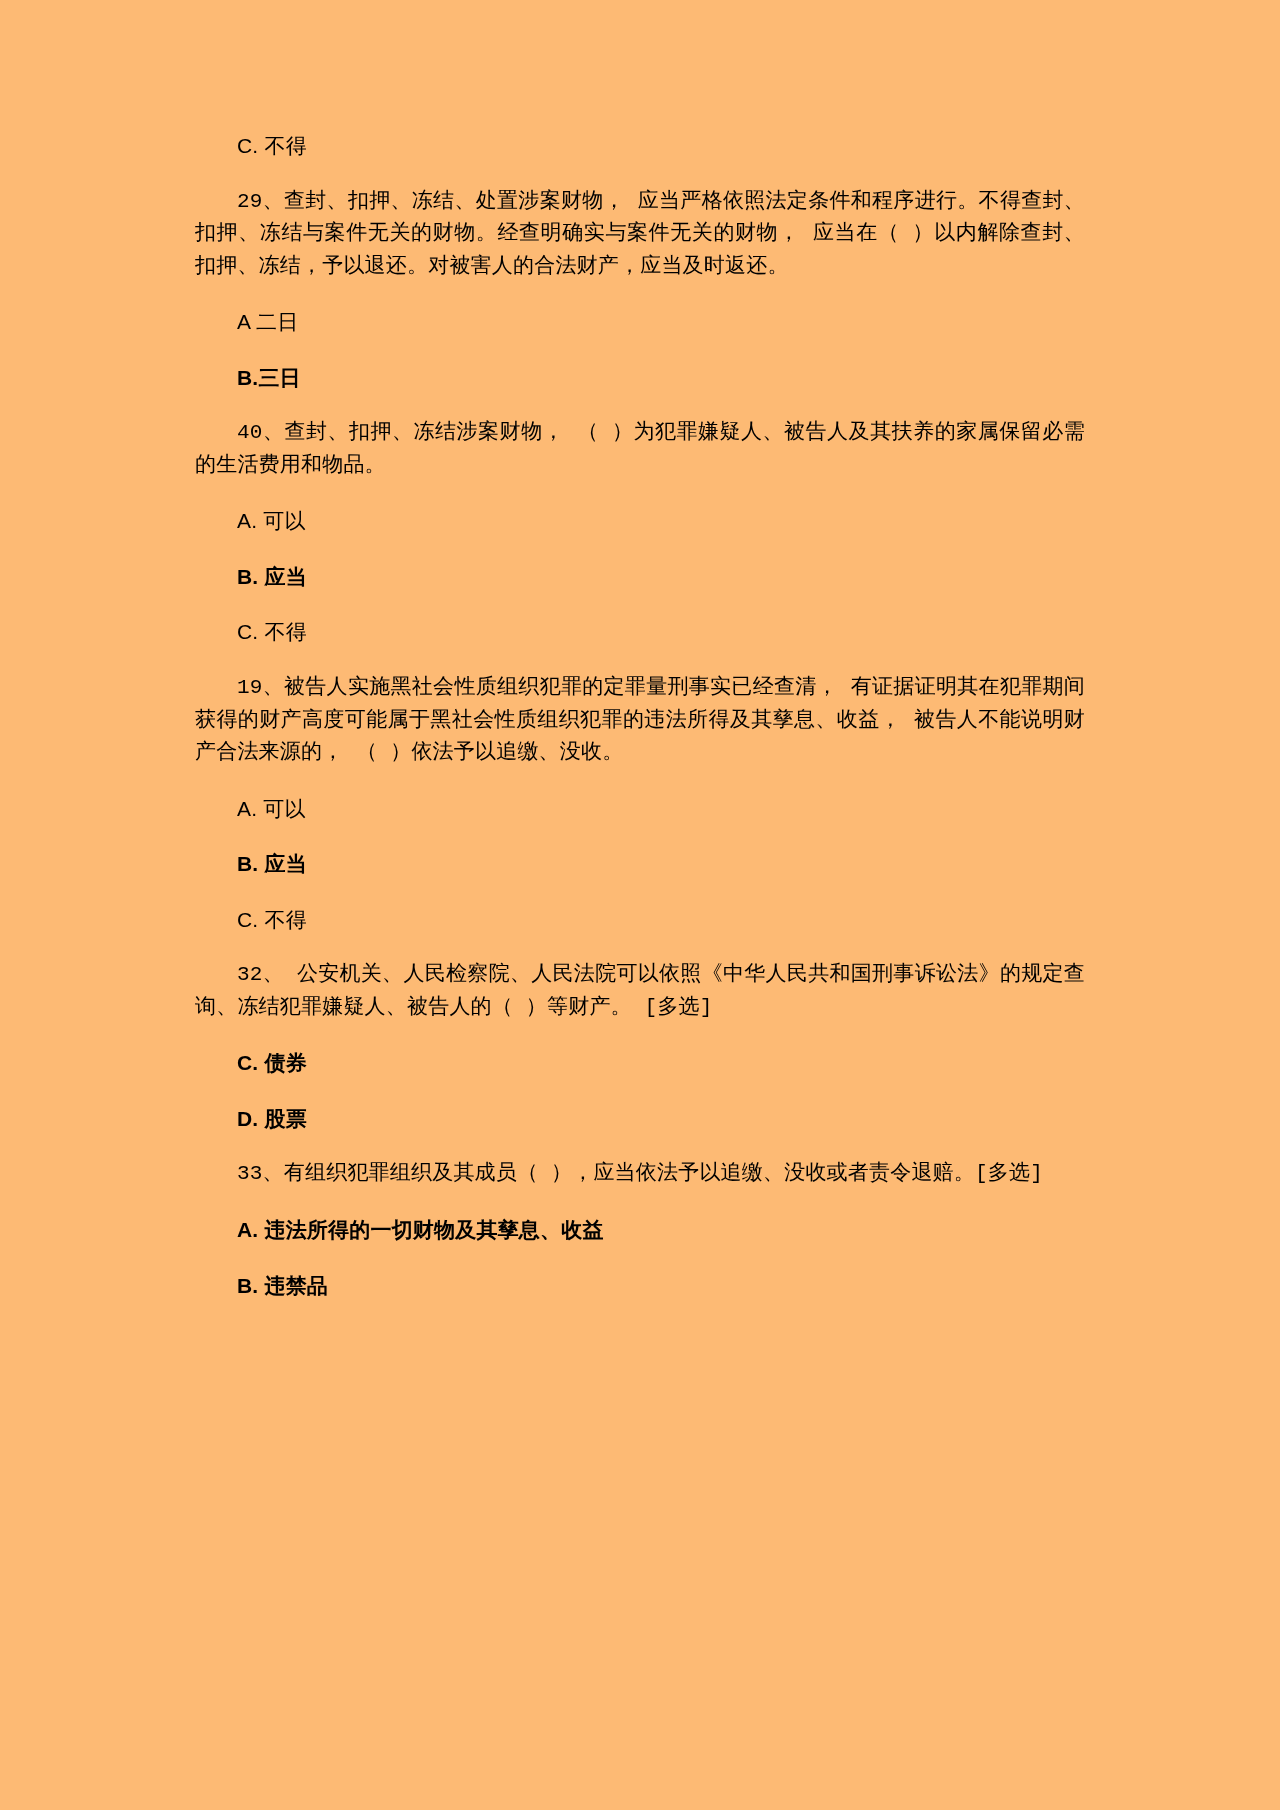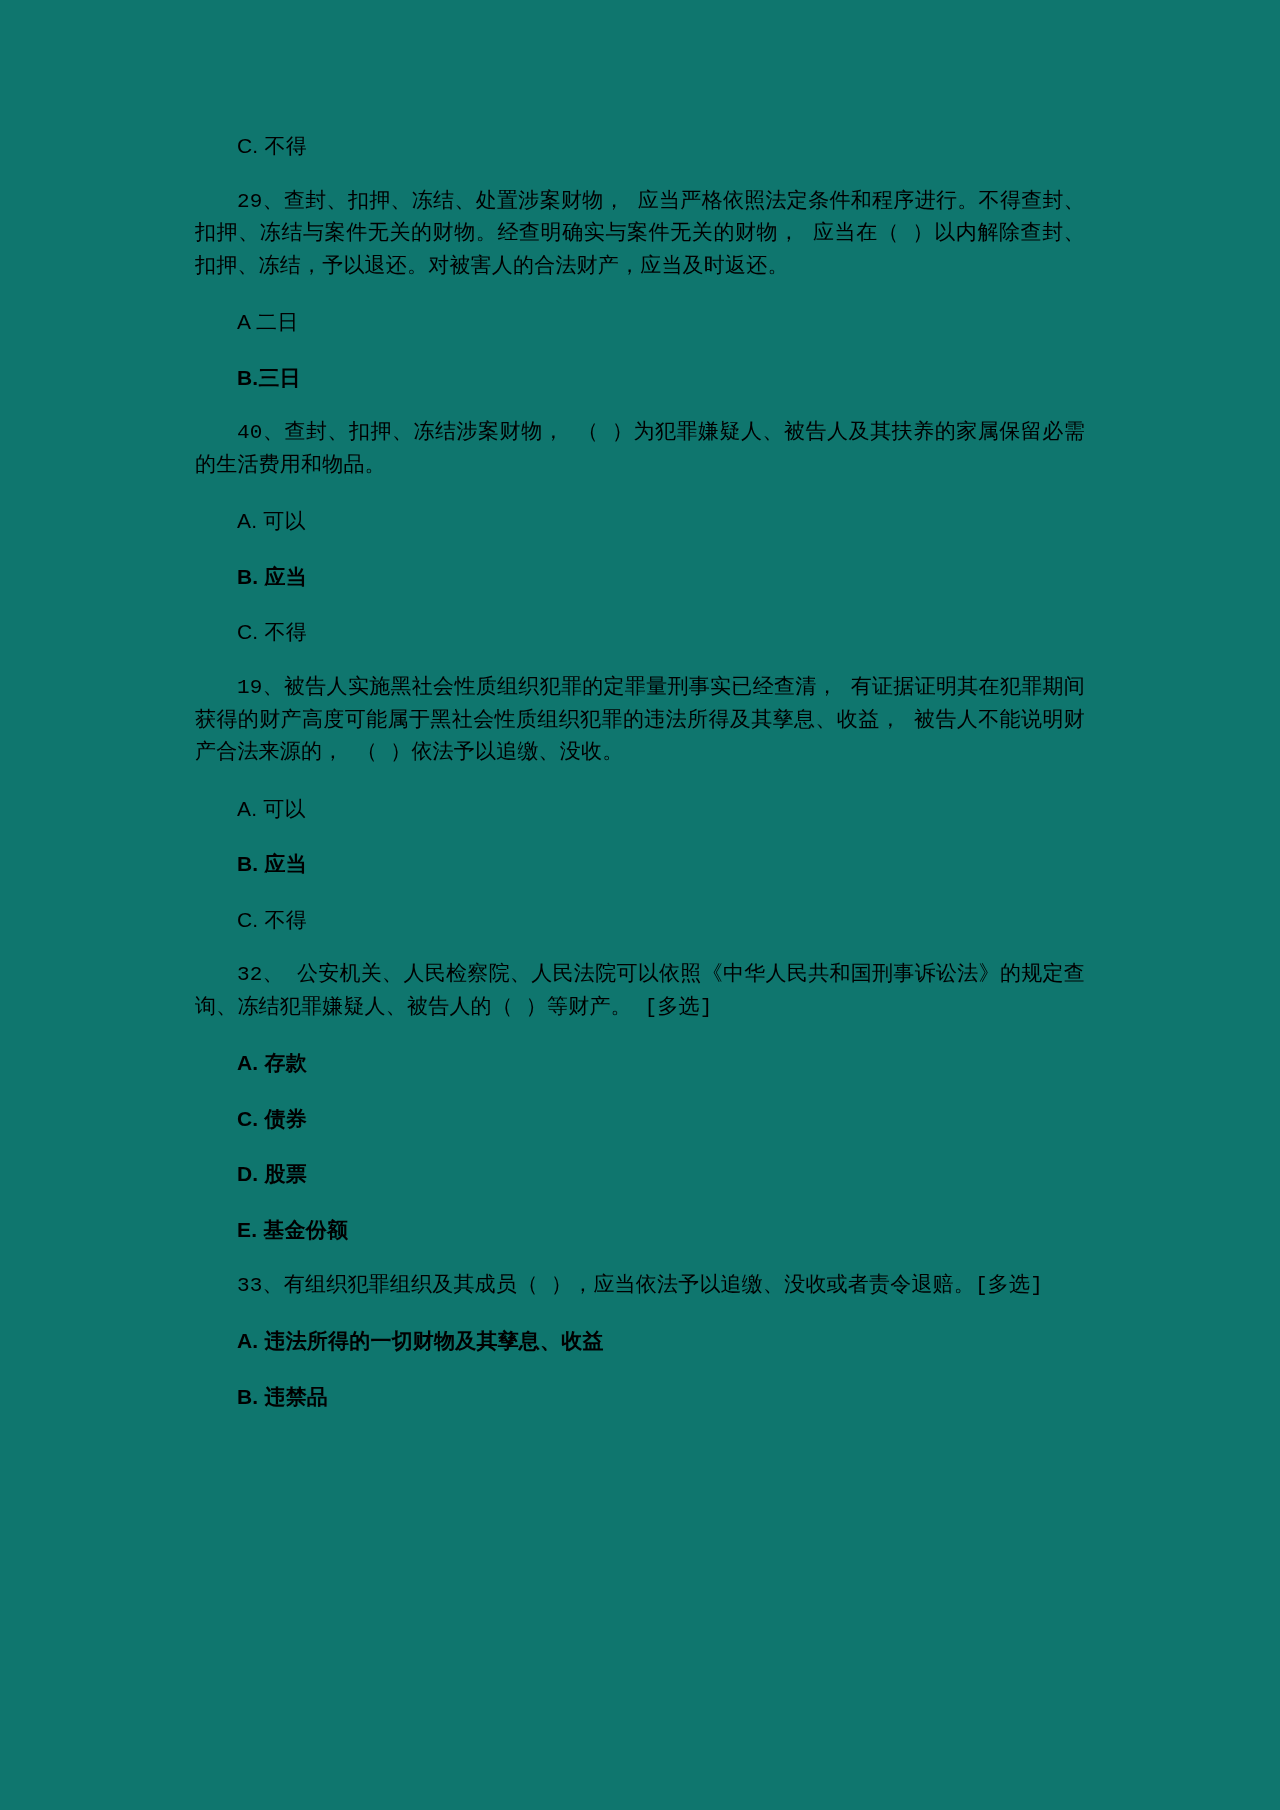--- a/index.html
+++ b/index.html
@@ -11,21 +11,21 @@
     width: 1280px;
     min-height: 1810px;
     font-family: "Liberation Sans", "DejaVu Sans", sans-serif;
     color: #000000;
   }
   .page {
     width: 1280px;
     min-height: 1810px;
     box-sizing: border-box;
     padding: 130px 195px 60px 195px;
-    background: #0f766e;
+    background: #fdba74;
   }
   .doc-body {
     width: 890px;
   }
   p {
     margin: 0;
     font-size: 21px;
     line-height: 1.55;
     letter-spacing: 0.2px;
   }
@@ -64,24 +64,22 @@
     <p class="option">C. 不得</p>
 
     <p class="para">19、被告人实施黑社会性质组织犯罪的定罪量刑事实已经查清， 有证据证明其在犯罪期间获得的财产高度可能属于黑社会性质组织犯罪的违法所得及其孳息、收益， 被告人不能说明财产合法来源的， （  ）依法予以追缴、没收。</p>
 
     <p class="option">A. 可以</p>
     <p class="option bold">B. 应当</p>
     <p class="option">C. 不得</p>
 
     <p class="para">32、 公安机关、人民检察院、人民法院可以依照《中华人民共和国刑事诉讼法》的规定查询、冻结犯罪嫌疑人、被告人的（  ）等财产。 [多选]</p>
 
-    <p class="option bold">A. 存款</p>
     <p class="option bold">C. 债券</p>
     <p class="option bold">D. 股票</p>
-    <p class="option bold">E. 基金份额</p>
 
     <p class="para">33、有组织犯罪组织及其成员（ ），应当依法予以追缴、没收或者责令退赔。[多选]</p>
 
     <p class="option bold">A. 违法所得的一切财物及其孳息、收益</p>
     <p class="option bold">B. 违禁品</p>
 
   </div>
 </div>
 
 </body></html>

